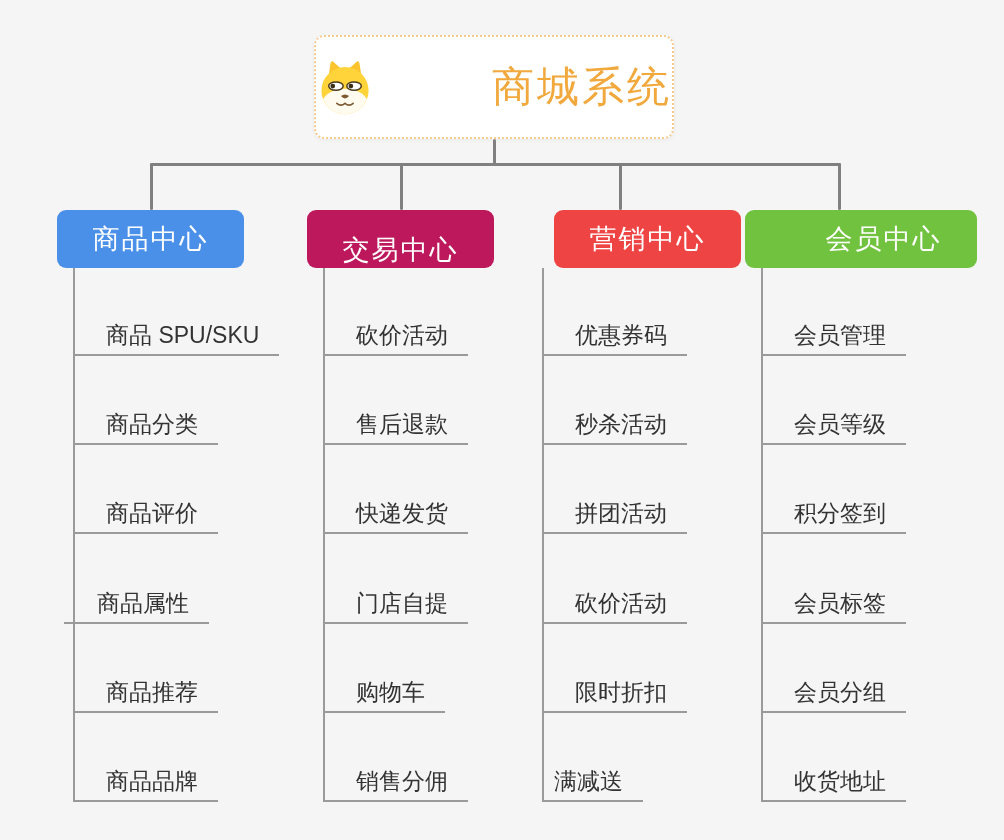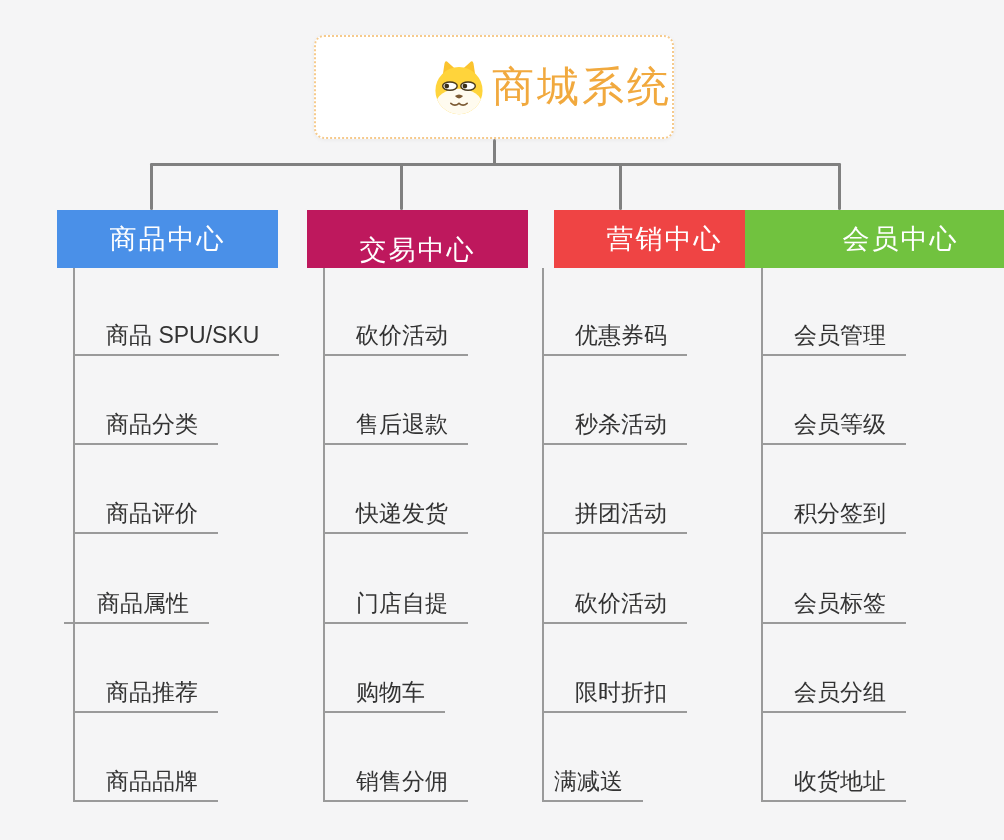--- a/index.html
+++ b/index.html
@@ -9,38 +9,38 @@
     font-family:"Liberation Sans","DejaVu Sans",sans-serif;
     overflow:hidden;
   }
   .canvas{position:relative;width:1004px;height:840px;}
 
   
   .root-node{
     position:absolute;left:314px;top:35px;width:360px;height:104px;
     background:#ffffff;border:2px dotted #F6CA8C;border-radius:10px;
     box-sizing:border-box;
-    display:flex;align-items:center;justify-content:flex-end;gap:4px;
+    display:flex;align-items:center;justify-content:space-between;gap:4px;
     box-shadow:0 1px 4px rgba(0,0,0,0.05);
   }
   .root-title{
     font-size:42px;letter-spacing:3px;color:#F1A93E;line-height:1;
     white-space:nowrap;
   }
   .root-icon{width:58px;height:58px;display:block;}
 
   
   .conn{position:absolute;background:#808080;}
   .conn.h{height:3px;border-radius:2px;}
   .conn.v{width:3px;border-radius:2px;}
 
   
   .branch-box{
-    position:absolute;top:210px;width:221px;height:58px;
-    border-radius:0;
+    position:absolute;top:210px;width:187px;height:58px;
+    border-radius:9px;
     display:flex;align-items:center;justify-content:center;
     color:#ffffff;font-size:27px;letter-spacing:2px;
     white-space:nowrap;
   }
 
   
   .trunk{position:absolute;width:2px;background:#9A9A9A;}
 
   
   .leaf{

